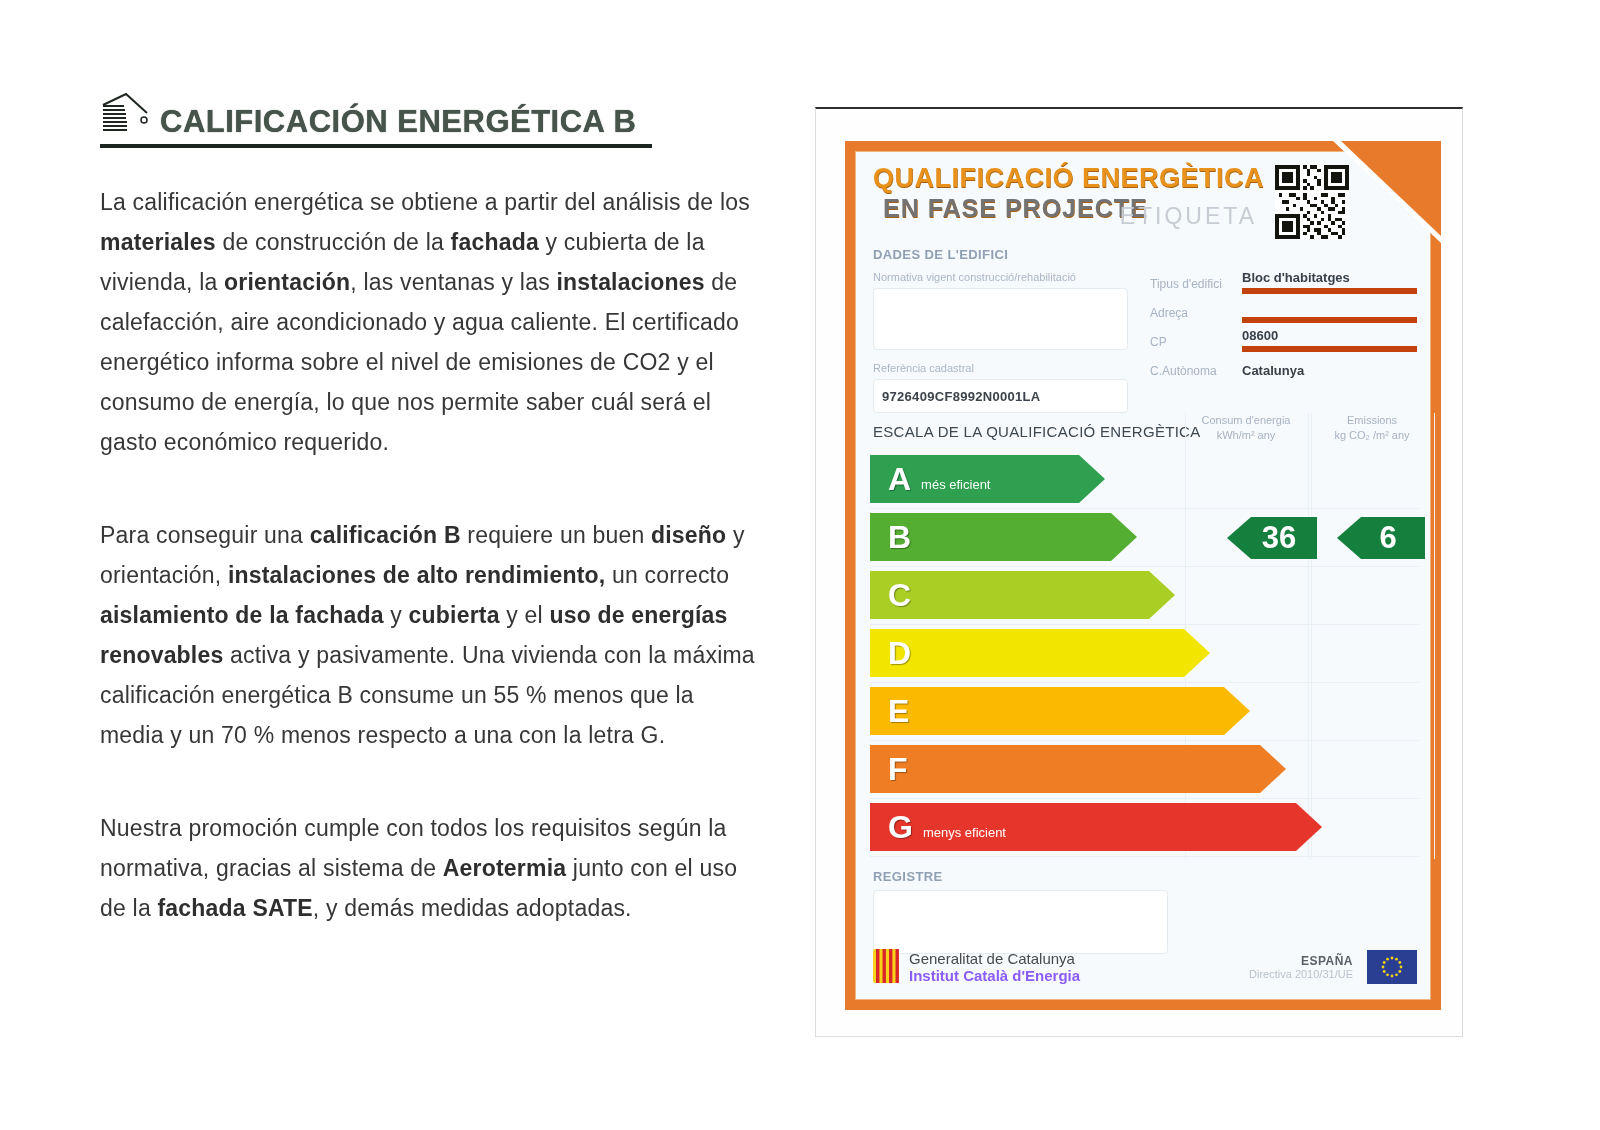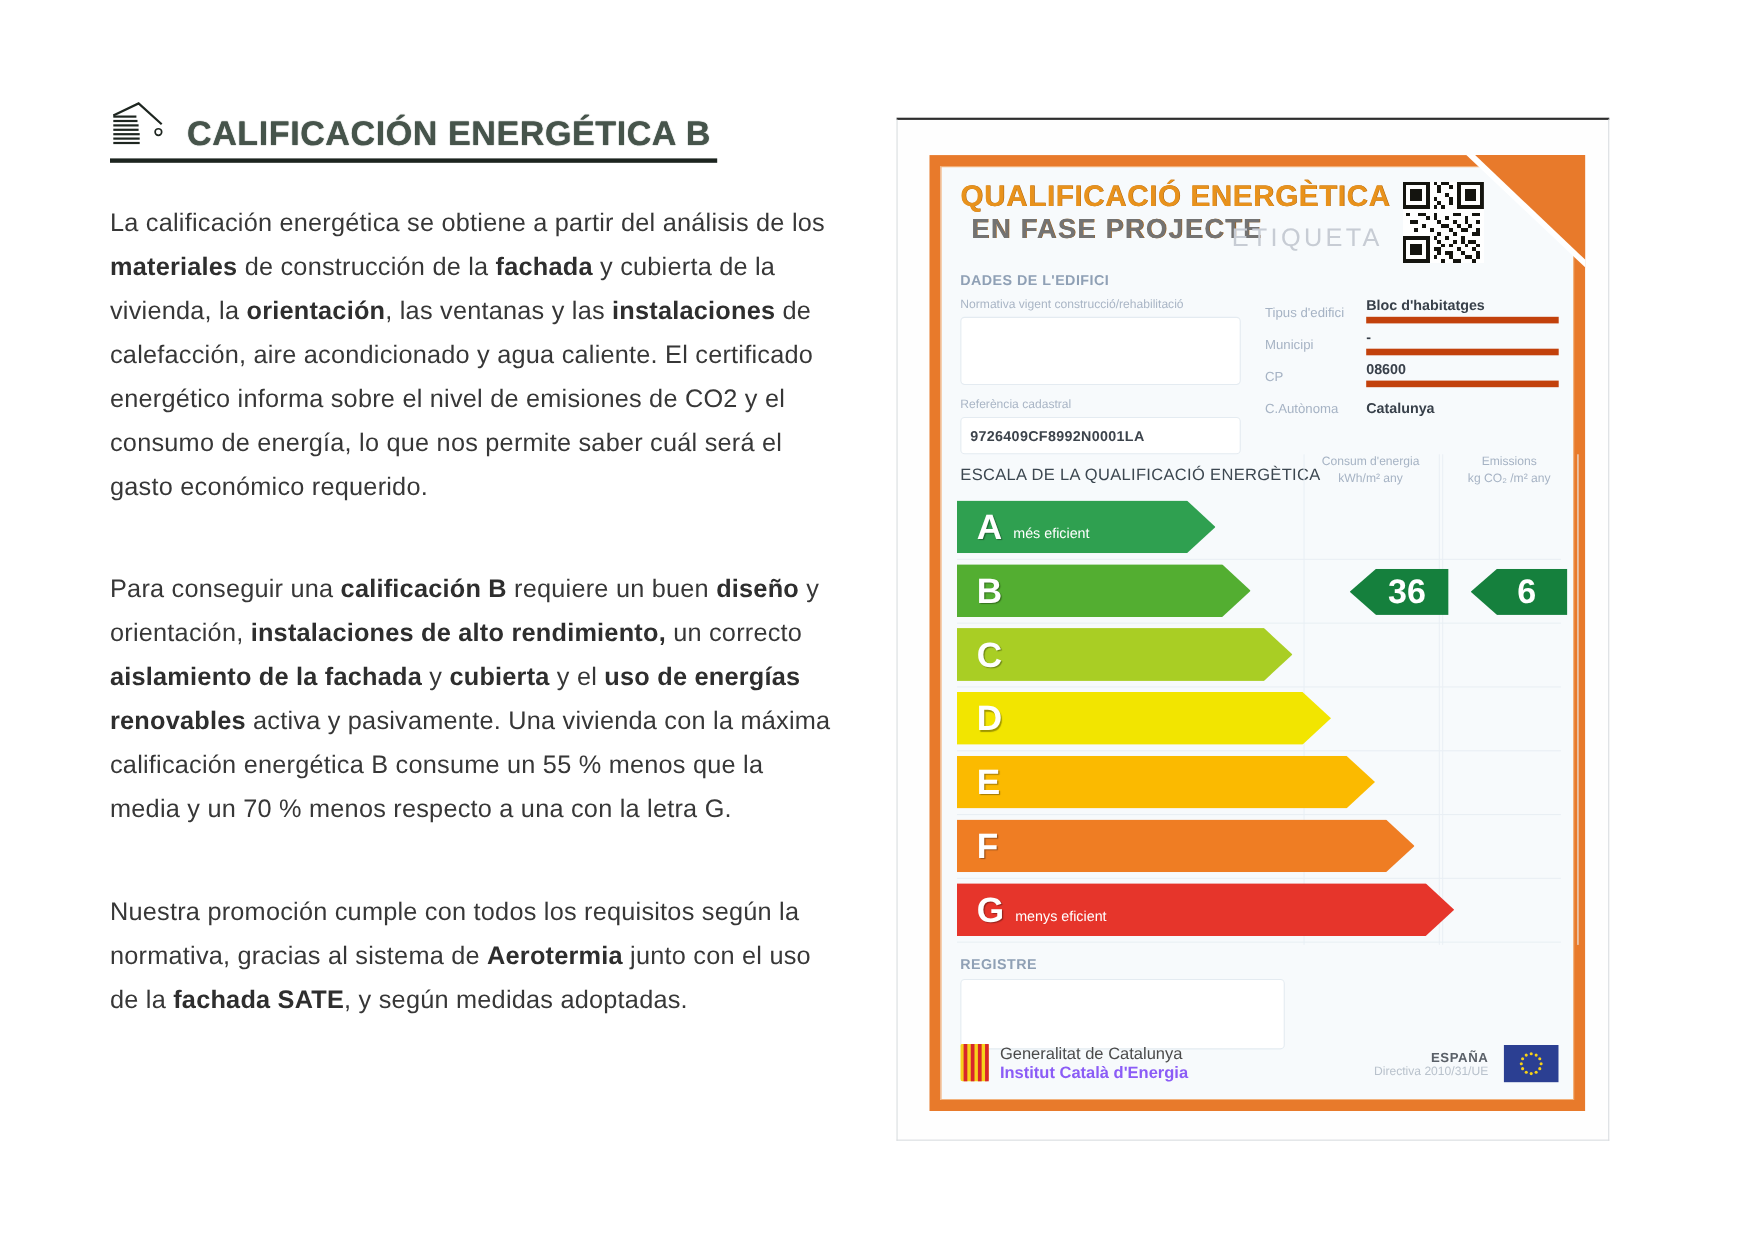--- a/index.html
+++ b/index.html
@@ -1,20 +1,20 @@
 <!DOCTYPE html>
 <html><head>
 <meta charset="utf-8">
 <style>
   * { margin:0; padding:0; box-sizing:border-box; }
   html,body { width:1600px; height:1130px; background:#ffffff; font-family:"Liberation Sans", sans-serif; overflow:hidden; }
 
   
   .article { position:absolute; left:100px; top:90px; width:660px; }
-  .title-row { display:flex; align-items:flex-end; gap:20px; border-bottom:4px solid #1c241f; padding-bottom:4px; width:552px; }
+  .title-row { display:flex; align-items:flex-end; gap:10px; border-bottom:4px solid #1c241f; padding-bottom:4px; width:552px; }
   .house-icon { width:50px; height:50px; flex:0 0 auto; }
   .page-title { font-size:31px; font-weight:700; letter-spacing:0.5px; color:#46544b; text-shadow:0 0 1px #2c3a31; white-space:nowrap; }
   .article-body { margin-top:34px; }
   .para { font-size:23px; line-height:40px; color:#373737; margin-bottom:53px; letter-spacing:0.2px; }
   .para b { font-weight:700; color:#2e2e2e; }
 
   
   .cert-outer { position:absolute; left:815px; top:107px; width:648px; height:930px; background:#fefefe;
                 border:1px solid #d9dde0; border-top:2px solid #2e2e2e; }
   .cert { position:absolute; left:29px; top:32px; width:596px; height:869px; background:#f7fafc;
@@ -102,21 +102,21 @@
           <polyline points="3,15 26,4 47,23"></polyline>
           <circle cx="44" cy="30" r="3" stroke-width="1.5"></circle>
         </g>
       </svg>
     </span>
     <h1 class="page-title">CALIFICACIÓN ENERGÉTICA B</h1>
   </div>
   <div class="article-body" id="paragraphs">
       <p class="para"><span>La calificación energética se obtiene a partir del análisis de los </span><b>materiales</b><span> de construcción de la </span><b>fachada</b><span> y cubierta de la vivienda, la </span><b>orientación</b><span>, las ventanas y las </span><b>instalaciones</b><span> de calefacción, aire acondicionado y agua caliente. El certificado energético informa sobre el nivel de emisiones de CO2 y el consumo de energía, lo que nos permite saber cuál será el gasto económico requerido.</span></p>
       <p class="para"><span>Para conseguir una </span><b>calificación B</b><span> requiere un buen </span><b>diseño</b><span> y orientación, </span><b>instalaciones de alto rendimiento,</b><span> un correcto </span><b>aislamiento de la fachada</b><span> y </span><b>cubierta</b><span> y el </span><b>uso de energías renovables</b><span> activa y pasivamente. Una vivienda con la máxima calificación energética B consume un 55 % menos que la media y un 70 % menos respecto a una con la letra G.</span></p>
-      <p class="para"><span>Nuestra promoción cumple con todos los requisitos según la normativa, gracias al sistema de </span><b>Aerotermia</b><span> junto con el uso de la </span><b>fachada SATE</b><span>, y según medidas adoptadas.</span></p>
+      <p class="para"><span>Nuestra promoción cumple con todos los requisitos según la normativa, gracias al sistema de </span><b>Aerotermia</b><span> junto con el uso de la </span><b>fachada SATE</b><span>, y demás medidas adoptadas.</span></p>
     </div>
 </div>
 
 <div class="cert-outer">
   <div class="cert">
 
     <div class="fold-w"></div>
     <div class="fold-o"></div>
 
     <div class="cert-header">
@@ -146,22 +146,22 @@
         <div class="white-box norm-box"></div>
         <div class="tiny-label" style="margin-top:12px;">Referència cadastral</div>
         <div class="white-box cad-box">9726409CF8992N0001LA</div>
       </div>
       <div class="dades-right" id="building-fields">
           <div class="bfield">
             <span class="blabel">Tipus d'edifici</span>
             <span class="bvalue">Bloc d'habitatges</span>
           </div>
           <div class="bfield">
-            <span class="blabel">Municipi</span>
-            <span class="bvalue">-</span>
+            <span class="blabel">Adreça</span>
+            <span class="bvalue"></span>
           </div>
           <div class="bfield">
             <span class="blabel">CP</span>
             <span class="bvalue">08600</span>
           </div>
           <div class="bfield">
             <span class="blabel">C.Autònoma</span>
             <span class="bvalue">Catalunya</span>
           </div>
         </div>

